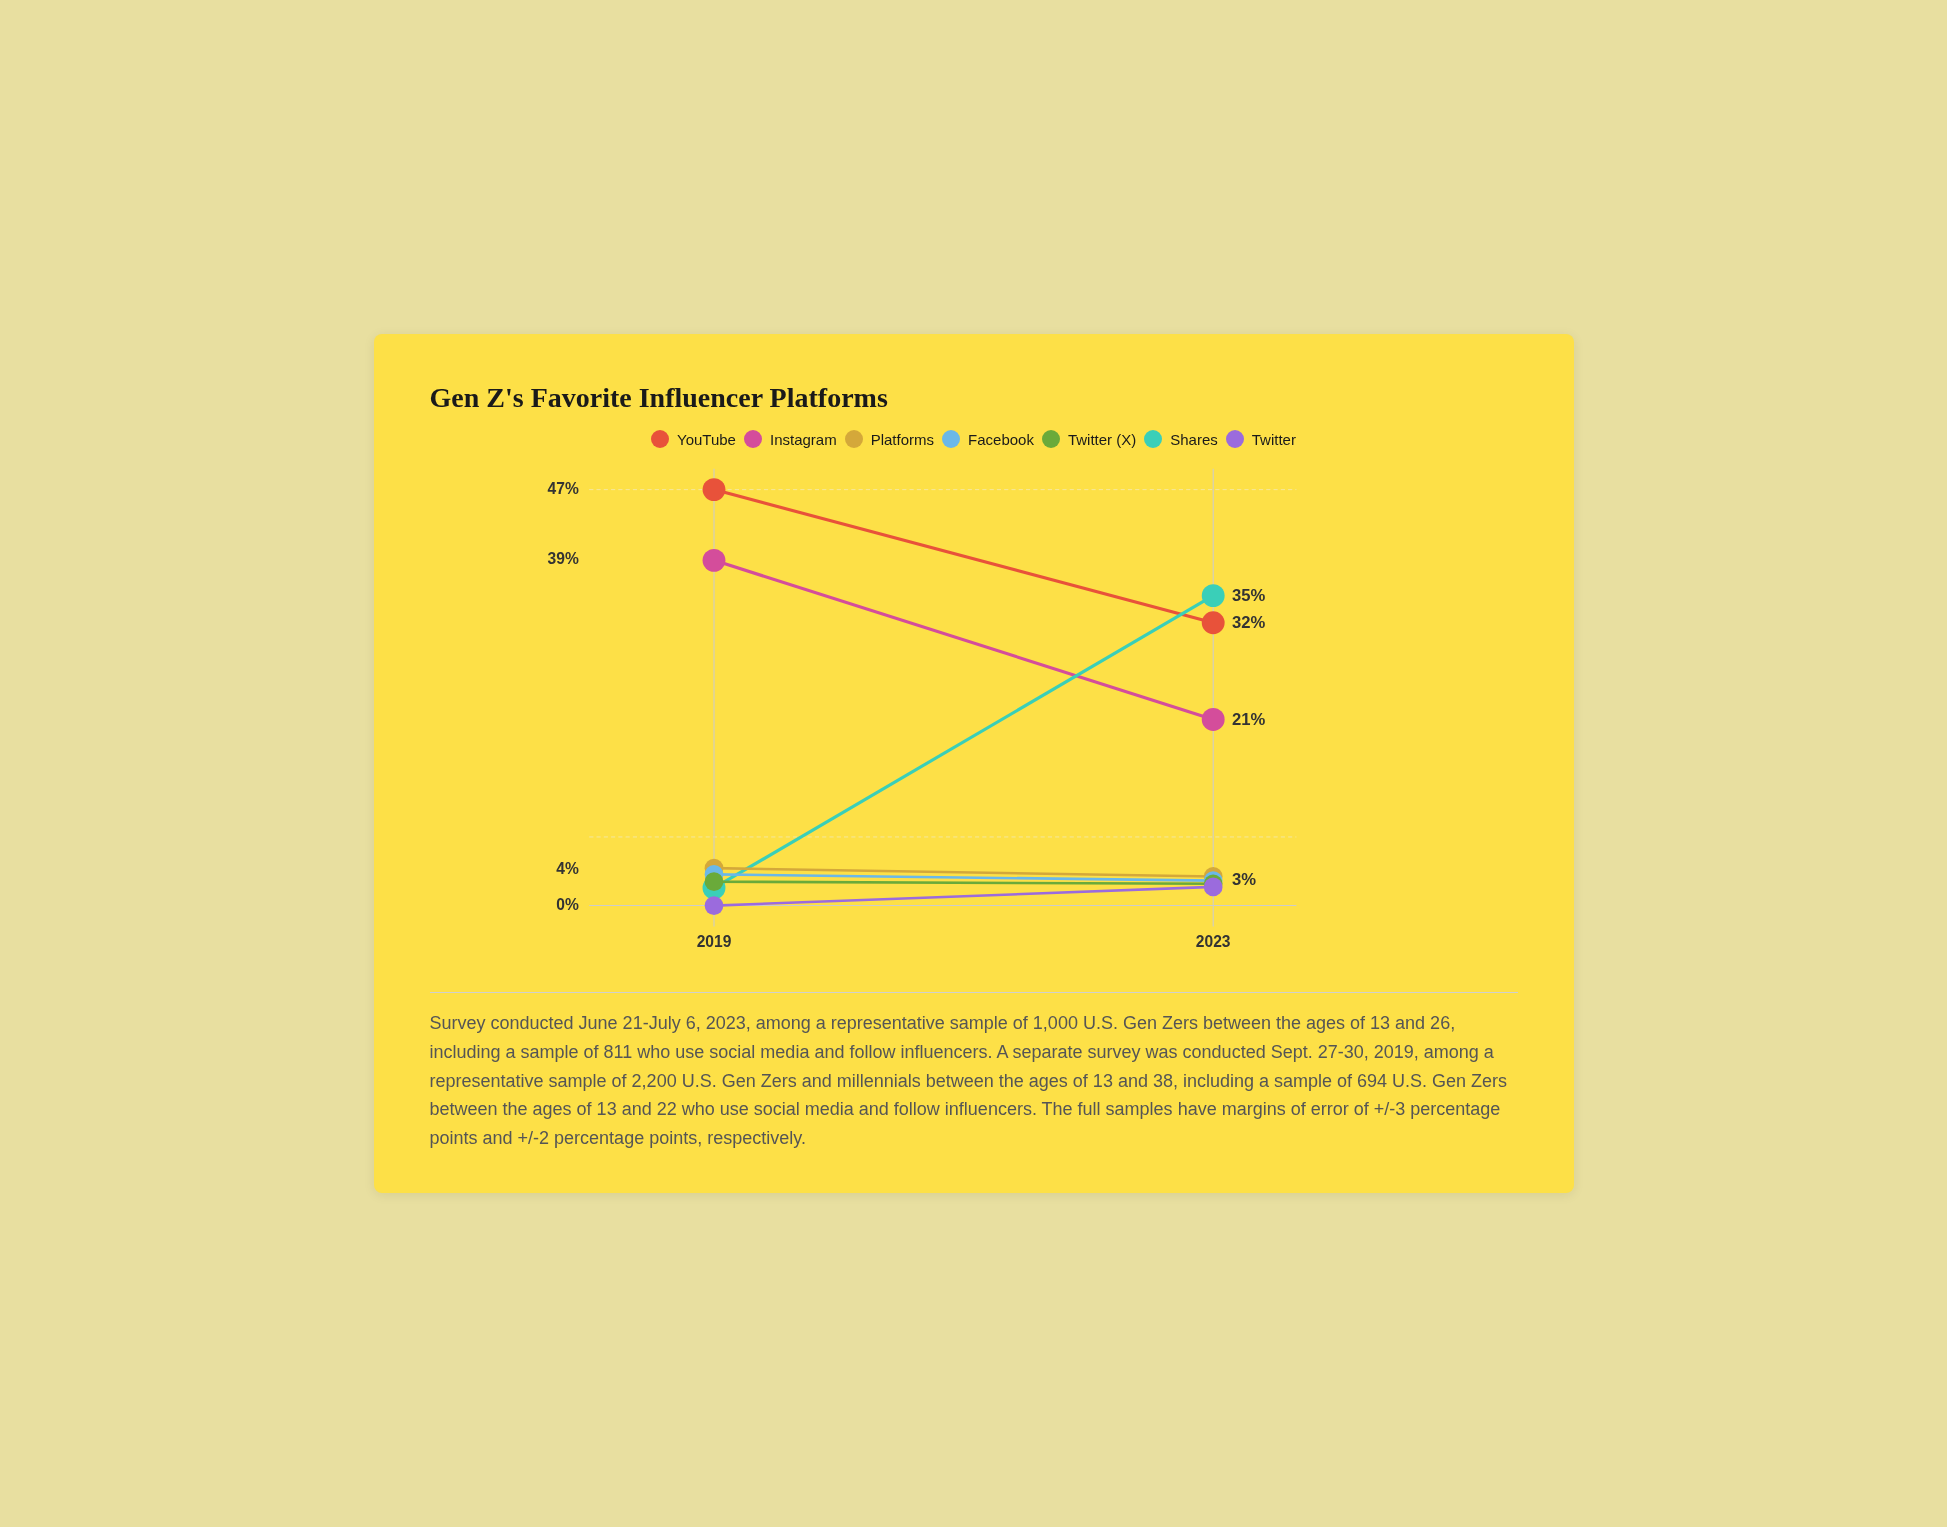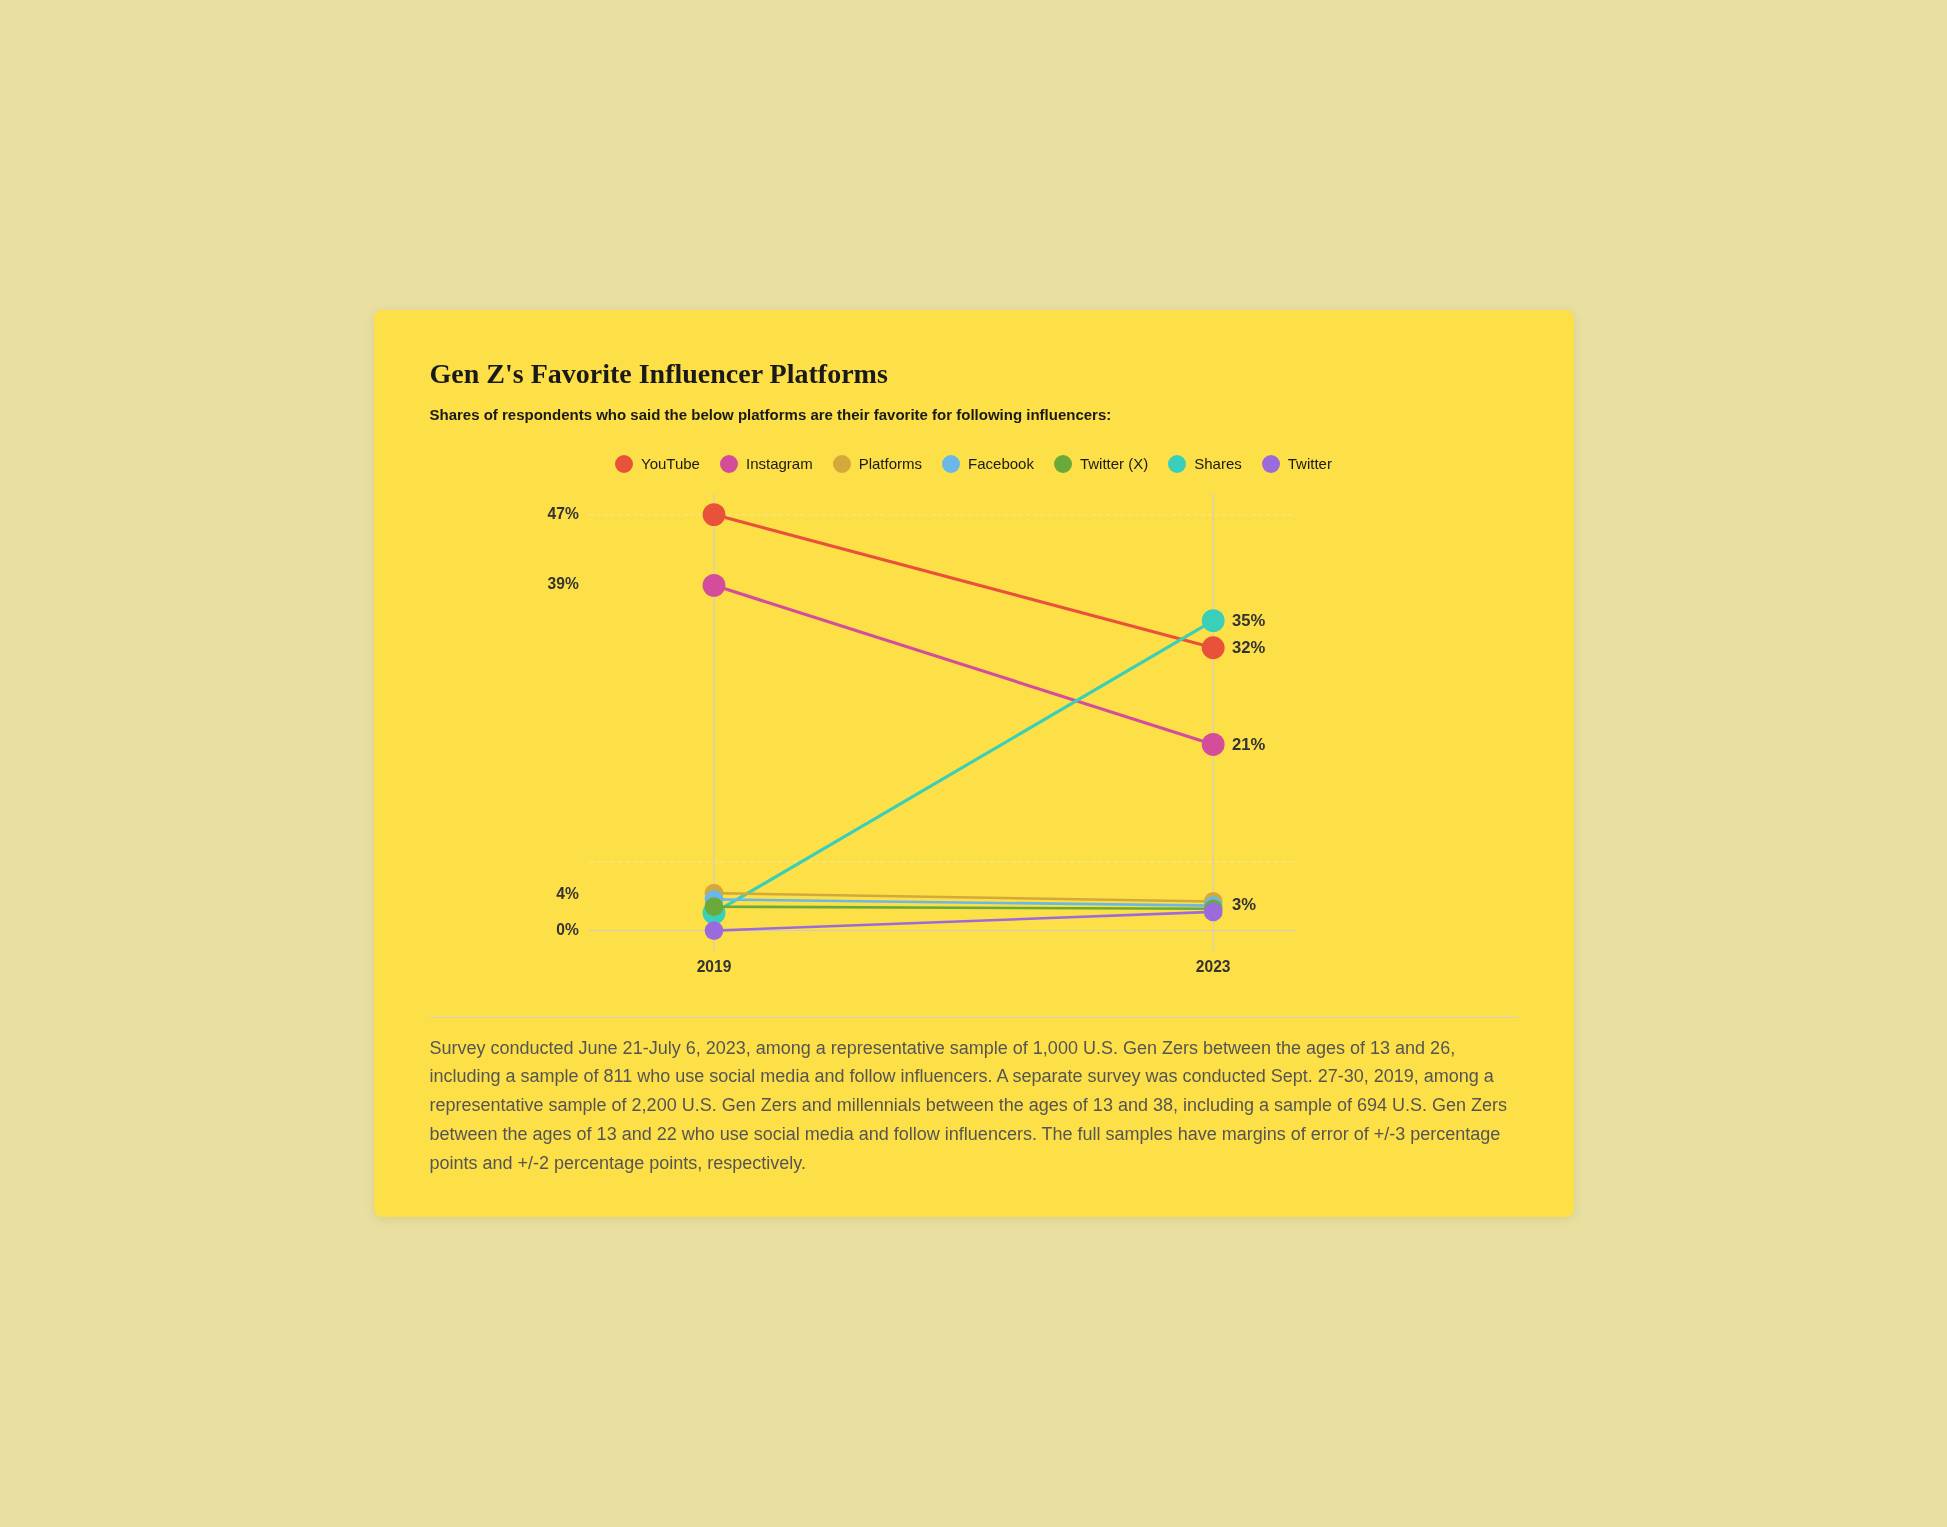--- a/index.html
+++ b/index.html
@@ -30,21 +30,21 @@
     .chart-subtitle {
       font-size: 15px;
       font-weight: 700;
       color: #1a1a1a;
       margin-bottom: 32px;
       font-family: Arial, sans-serif;
     }
     .legend {
       display: flex;
       flex-wrap: wrap;
-      gap: 8px 20px;
+      gap: 8px 8px;
       justify-content: center;
     }
     .legend-item {
       display: flex;
       align-items: center;
       gap: 8px;
       font-size: 15px;
       color: #1a1a1a;
       font-family: Arial, sans-serif;
     }
@@ -87,21 +87,20 @@
       color: #555555;
       line-height: 1.6;
       font-family: Arial, sans-serif;
     }
   </style>
 </head>
 <body>
 
 <div class="card">
   <h1 class="chart-title">Gen Z's Favorite Influencer Platforms</h1>
-  <p class="chart-subtitle">Shares of respondents who said the below platforms are their favorite for following influencers:</p>
 
   <div class="legend">
     <div class="legend-item">
       <div class="legend-dot" style="background:#e8523a;"></div>
       <span>YouTube</span>
     </div>
     <div class="legend-item">
       <div class="legend-dot" style="background:#d44d9b;"></div>
       <span>Instagram</span>
     </div>

